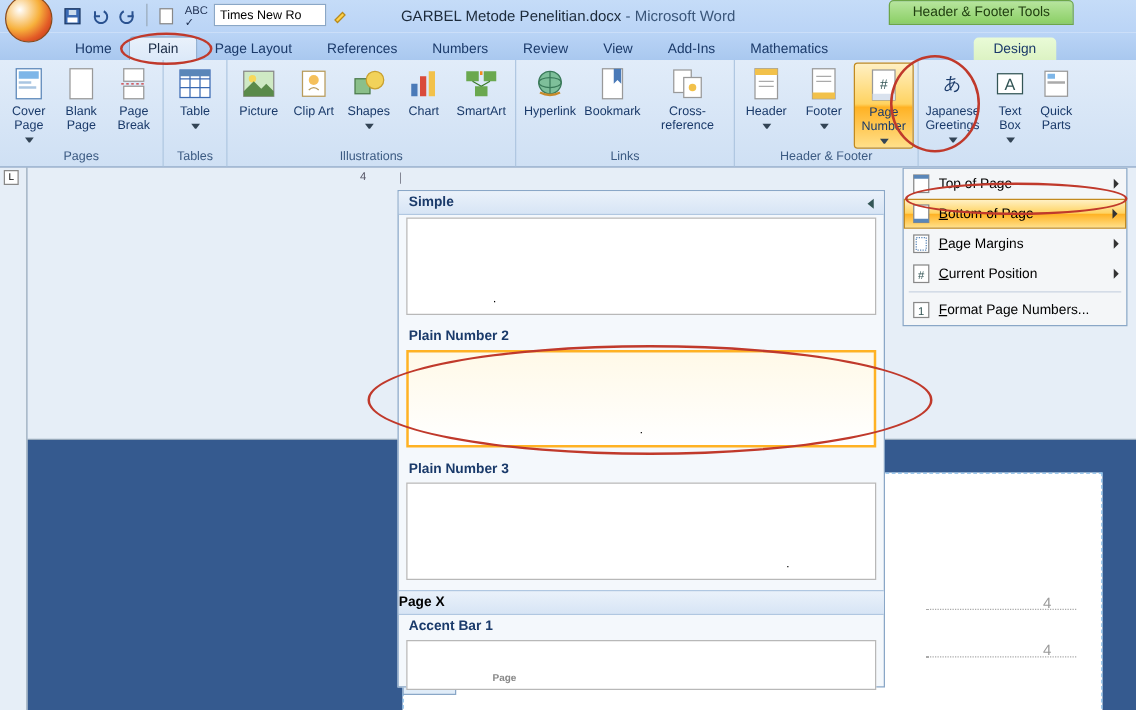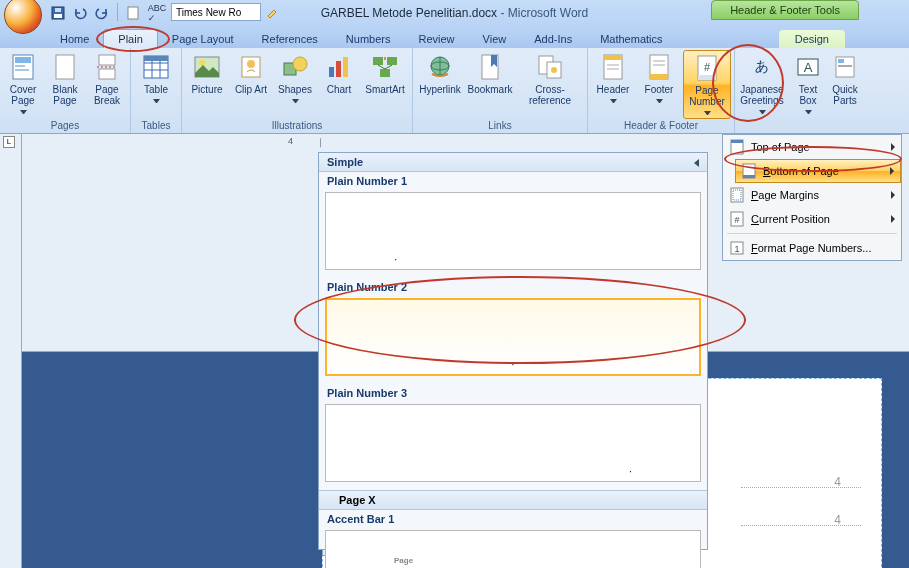--- a/index.html
+++ b/index.html
@@ -244,21 +244,21 @@
   .gal-thumb.hover {
     border: 2px solid #ffb224;
     background: linear-gradient(#fff9e8, #fff);
   }
   .gal-divider {
     background: linear-gradient(#eaf1fa,#d7e5f5);
     border-top: 1px solid #b0c7e1;
     border-bottom: 1px solid #b0c7e1;
     font-size: 11px;
     font-weight: bold;
-    padding: 3px 20px;
+    padding: 3px 0;
   }
   .submenu {
     position: absolute;
     left: 722px;
     top: 134px;
     width: 180px;
     background: #f4f6f8;
     border: 1px solid #8aa7c7;
     z-index: 60;
     font-size: 11px;
@@ -267,21 +267,20 @@
     display: flex;
     align-items: center;
     padding: 4px 6px;
     gap: 6px;
     position: relative;
   }
   .sm-item.hover {
     background: linear-gradient(#fff0c3, #ffd361 48%, #ffb224 52%, #ffe08a);
     border: 1px solid #c28a1f;
     padding: 3px 5px;
-    margin-left: 12px;
   }
   .sm-sep { height: 1px; background: #c9d3e1; margin: 2px 4px; }
   .sm-icon {
     width: 16px; height: 16px;
     display: flex; align-items: center; justify-content: center;
     font-size: 11px;
   }
   .sm-arrow {
     position: absolute;
     right: 6px;
@@ -607,21 +606,20 @@
         <div class="dotted-row" style="top:146px"></div>
 
       </div>
       <div class="footer-tag">Footer</div>
     </div>
   </div>
 </div>
 
 <div class="gallery">
   <div class="gal-head"><span>Simple</span><div class="tri"></div></div>
-  <div class="gal-item-title">Plain Number 1</div>
   <div class="gal-thumb">
     <span style="position:absolute;left:68px;bottom:4px;font-size:10px">·</span>
   </div>
   <div class="gal-item-title">Plain Number 2</div>
   <div class="gal-thumb hover">
     <span style="position:absolute;left:50%;bottom:4px;transform:translateX(-50%);font-size:10px">·</span>
   </div>
   <div class="gal-item-title">Plain Number 3</div>
   <div class="gal-thumb">
     <span style="position:absolute;right:68px;bottom:4px;font-size:10px">·</span>

